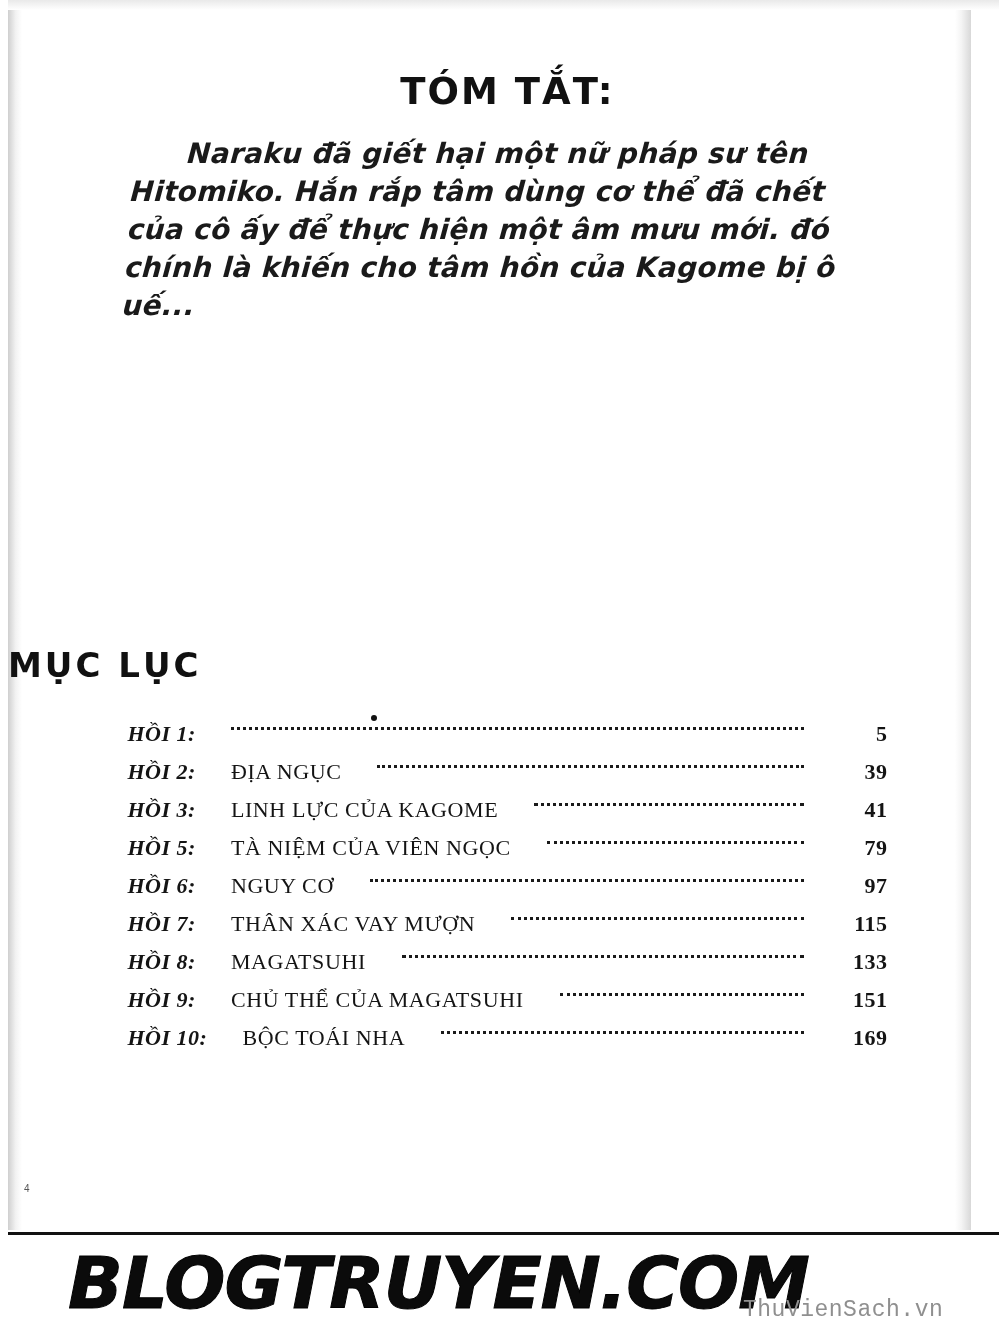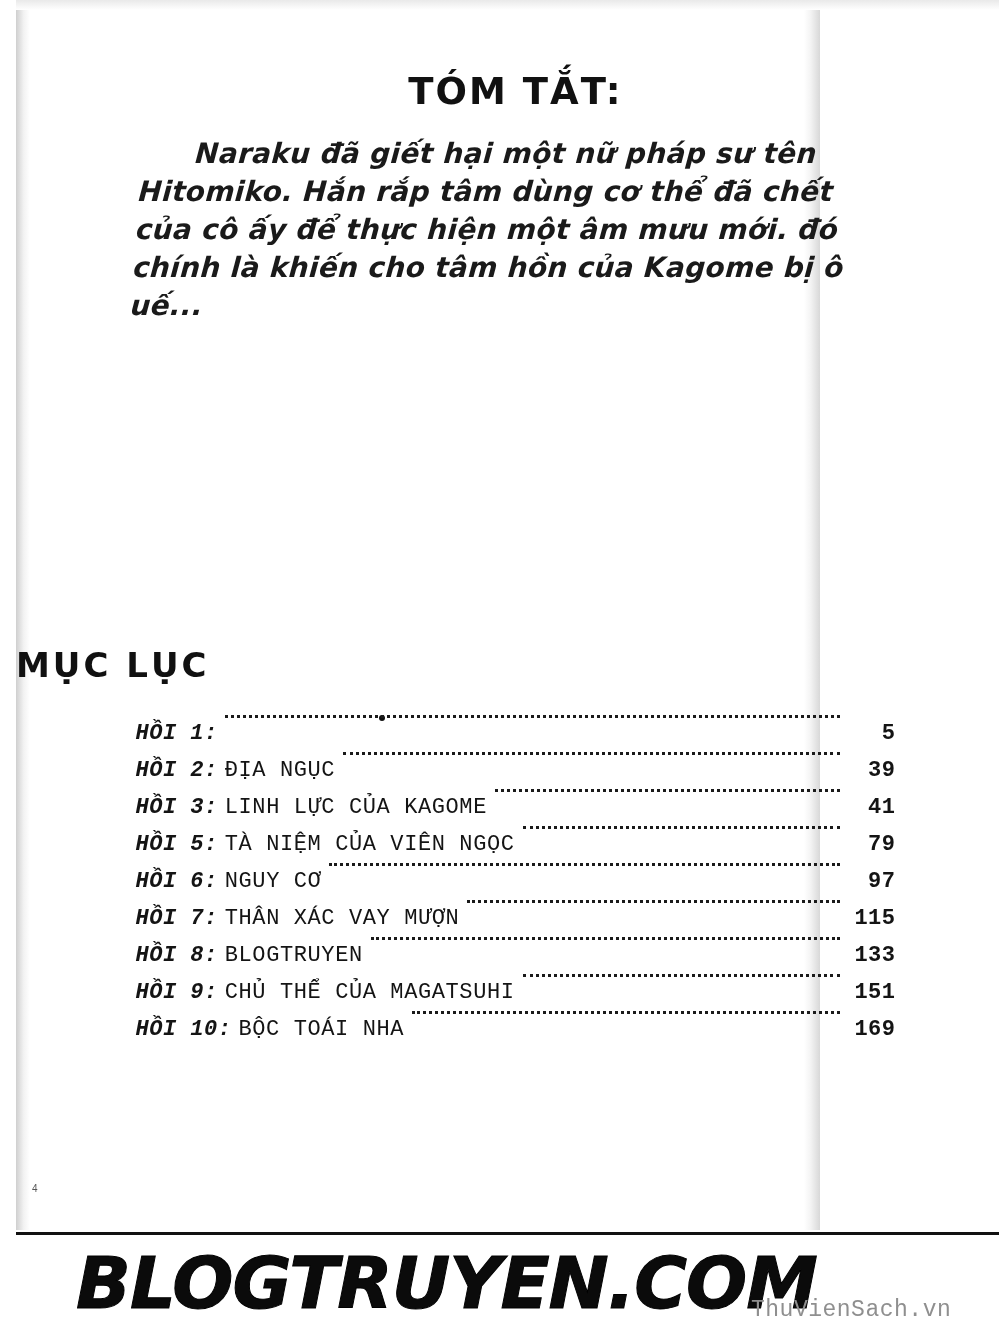--- a/index.html
+++ b/index.html
@@ -10,23 +10,23 @@
   body {
     width: 999px;
     height: 1328px;
     position: relative;
     font-family: "Liberation Sans", sans-serif;
     overflow: hidden;
   }
 
   .page {
     position: absolute;
-    left: 16px;
+    left: 8px;
     top: 0;
-    width: 804px;
+    width: 963px;
     height: 1328px;
     background: #ffffff;
   }
 
   
   .scan-edge-left {
     position: absolute;
     left: 0; top: 0;
     width: 14px; height: 1230px;
     background: linear-gradient(to right, #cfcfcf 0%, #f2f2f2 55%, #ffffff 100%);
@@ -102,26 +102,27 @@
   }
 
   .toc-list {
     margin: 36px auto 0 auto;
     width: 760px;
     list-style: none;
     padding: 0;
   }
   .toc-row {
     display: flex;
-    align-items: flex-start;
-    font-family: Liberation Mono, monospace;
+    align-items: center;
+    font-family: Liberation Serif, serif;
     font-size: 22px;
     color: #141414;
     margin-bottom: 12px;
     white-space: nowrap;
+    gap: 28px;
   }
   .toc-chapter {
     font-style: italic;
     font-weight: bold;
     letter-spacing: 0.5px;
     margin-right: 7px;
   }
   .toc-name {
     font-weight: normal;
     letter-spacing: 0.6px;
@@ -233,21 +234,21 @@
         <span class="toc-page">97</span>
       </li>
       <li class="toc-row">
         <span class="toc-chapter">HỒI 7:</span>
         <span class="toc-name">THÂN XÁC VAY MƯỢN</span>
         <span class="toc-leader"></span>
         <span class="toc-page">115</span>
       </li>
       <li class="toc-row">
         <span class="toc-chapter">HỒI 8:</span>
-        <span class="toc-name">BLOGTRUYEN</span>
+        <span class="toc-name">MAGATSUHI</span>
         <span class="toc-leader"></span>
         <span class="toc-page">133</span>
       </li>
       <li class="toc-row">
         <span class="toc-chapter">HỒI 9:</span>
         <span class="toc-name">CHỦ THỂ CỦA MAGATSUHI</span>
         <span class="toc-leader"></span>
         <span class="toc-page">151</span>
       </li>
       <li class="toc-row">

